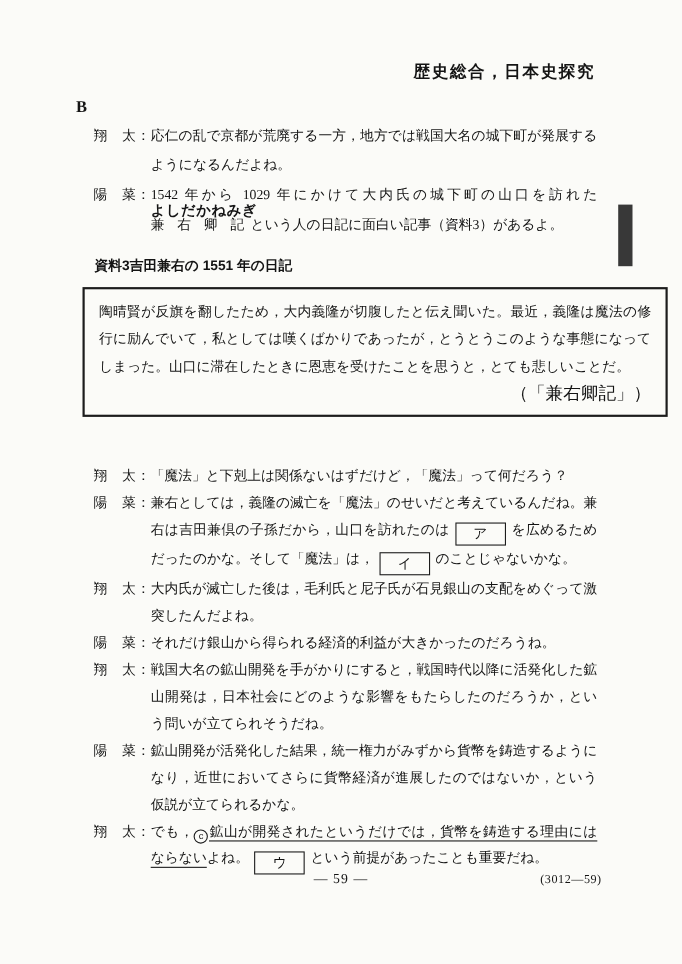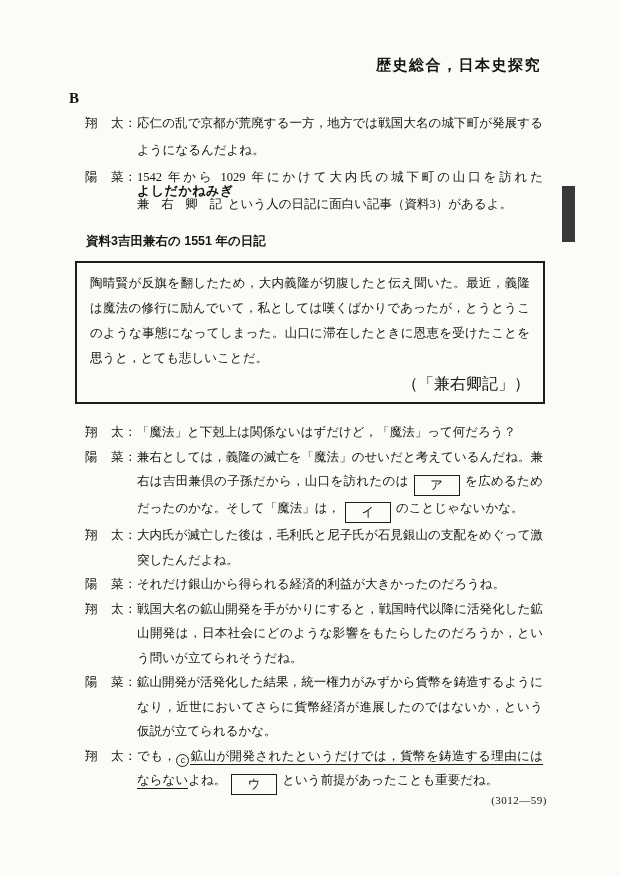--- a/index.html
+++ b/index.html
@@ -46,21 +46,21 @@
   }
 
   .material-caption{
     position:absolute;top:233px;left:86px;
     font-family:"Liberation Sans","DejaVu Sans",sans-serif;
     font-weight:bold;font-size:12.5px;
   }
   .material-caption .material-title{margin-left:0;}
 
   .material-box{
-    position:absolute;top:261px;left:75px;width:470px;
+    position:absolute;top:261px;left:75px;width:532px;
     border:2px solid #1c1c1c;
     box-sizing:border-box;
     padding:8px 13px 6px 13px;
     font-size:12.5px;line-height:25px;
   }
   .material-body{text-align:justify;}
   .material-source{text-align:right;font-size:16px;}
 
   .blank-box{
     display:inline-block;
@@ -151,17 +151,18 @@
     <div class="turn">
       <span class="speaker">陽　菜：</span>
       <div class="utterance"><span>鉱山開発が活発化した結果，統一権力がみずから貨幣を鋳造するようになり，近世においてさらに貨幣経済が進展したのではないか，という仮説が立てられるかな。</span></div>
     </div>
     <div class="turn">
       <span class="speaker">翔　太：</span>
       <div class="utterance"><span>でも，</span><span class="circled-c">c</span><span class="underlined-claim">鉱山が開発されたというだけでは，貨幣を鋳造する理由にはならない</span><span>よね。</span><span class="blank-box">ウ</span><span>という前提があったことも重要だね。</span></div>
     </div>
   </div>
 
+  <div class="footer-page">— 59 —</div>
   <div class="footer-code">(3012—59)</div>
 
   <div class="binding-mark"></div>
 
 </div>
 
 </body></html>

